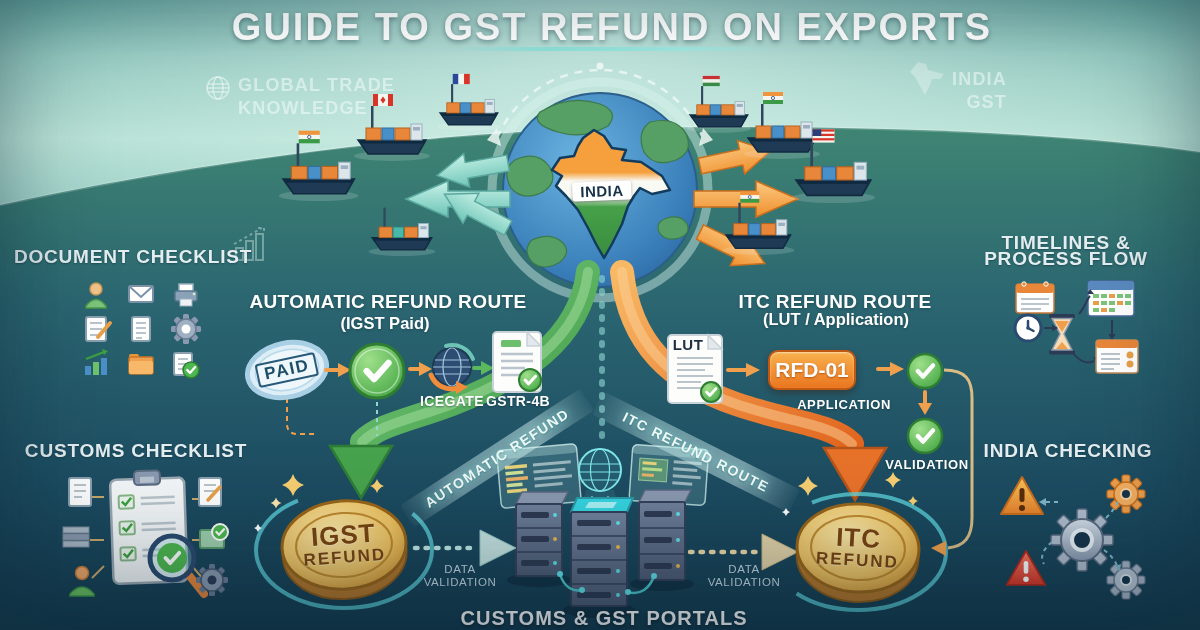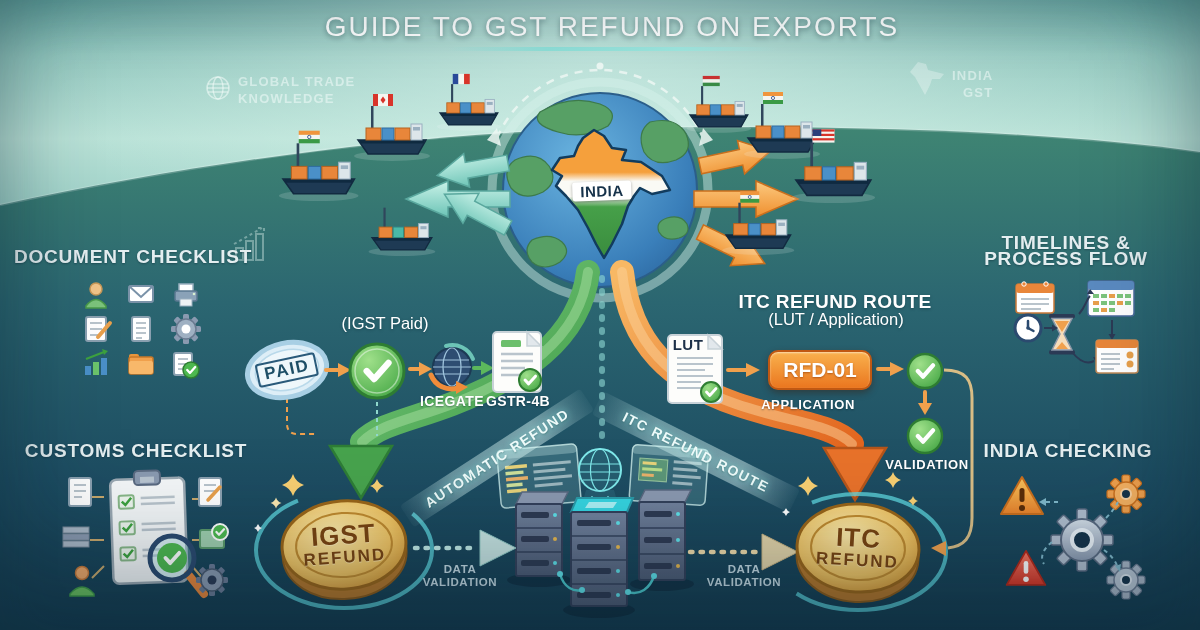--- a/index.html
+++ b/index.html
@@ -8,44 +8,44 @@
     background:
       radial-gradient(ellipse 900px 480px at 50% 6%, rgba(236,255,248,.50), rgba(236,255,248,0) 62%),
       linear-gradient(180deg,#63a29d 0%,#93c8bf 9%,#b9e2d7 22%,#9fd2c9 33%,#77b5af 44%,#55a09c 58%,#3f8a8a 74%,#357f85 100%);}
   .stage::after{content:"";position:absolute;inset:0;z-index:6;pointer-events:none;
     box-shadow:inset 0 -70px 110px rgba(8,28,44,.35), inset 0 20px 60px rgba(20,60,70,.18);}
   svg.art{position:absolute;left:0;top:0;z-index:3}
   .card{position:absolute;background:linear-gradient(180deg,#ffffff,#edf3f5);border-radius:13px;z-index:2;
     box-shadow:0 7px 16px rgba(8,32,48,.38), inset 0 0 0 1px rgba(255,255,255,.65)}
   .label{position:absolute;z-index:5;white-space:nowrap}
   .ctr{transform:translate(-50%,-50%)}
-  .title{color:#fff;font-size:28px;font-weight:400;letter-spacing:2px;text-shadow:0 2px 5px rgba(0,25,35,.4)}
+  .title{color:#fff;font-size:38px;font-weight:700;letter-spacing:2px;text-shadow:0 2px 5px rgba(0,25,35,.4)}
   .underline{position:absolute;z-index:5;height:4px;border-radius:2px;
     background:linear-gradient(90deg,rgba(130,220,212,0),#8fe0d8 30%,#9fe8e0 70%,rgba(130,220,212,0))}
   .ptitle{color:#e4eef0;font-size:19px;font-weight:800;letter-spacing:.8px;text-shadow:0 1px 2px rgba(10,40,50,.45)}
   .rtitle{color:#fff;font-size:19px;font-weight:800;letter-spacing:.4px;text-shadow:0 1px 3px rgba(0,30,40,.35)}
-  .rsub{color:#fff;font-size:16.5px;font-weight:400;text-shadow:0 1px 3px rgba(0,30,40,.35)}
+  .rsub{color:#fff;font-size:16.5px;font-weight:700;text-shadow:0 1px 3px rgba(0,30,40,.35)}
   .flabel{color:#fff;font-size:14px;font-weight:800;letter-spacing:.4px;text-shadow:0 1px 2px rgba(0,30,40,.45)}
-  .vlabel{color:#c3d9e2;font-size:11.5px;font-weight:700;letter-spacing:.6px}
+  .vlabel{color:#c3d9e2;font-size:11.5px;font-weight:400;letter-spacing:.6px}
   .portals{color:#fff;font-size:20px;font-weight:800;letter-spacing:1px;text-shadow:0 2px 3px rgba(0,20,30,.5)}
   .ribbon{position:absolute;z-index:4;display:flex;align-items:center;justify-content:center;height:26px;border-radius:4px;
     color:#eefbfa;font-size:14px;font-weight:800;letter-spacing:1.5px;
     background:linear-gradient(90deg,rgba(205,242,240,.04),rgba(215,246,244,.40) 28%,rgba(224,250,248,.46) 72%,rgba(205,242,240,.04));
     text-shadow:0 0 8px rgba(130,230,225,.9),0 1px 2px rgba(0,40,40,.35)}
   .india-tag{background:#fff;border-radius:3px;padding:1px 8px;color:#16324a;font-size:15px;font-weight:800;
     box-shadow:0 1px 3px rgba(0,0,0,.35);letter-spacing:.5px}
   .paid{color:#1d4e66;font-size:17px;font-weight:800;letter-spacing:1.5px;border:2.5px solid #2a5a7a;border-radius:3px;padding:0 6px}
-  .rfd{position:absolute;z-index:5;width:104px;height:40px;border-radius:10px;display:flex;align-items:center;justify-content:center;
+  .rfd{position:absolute;z-index:5;width:88px;height:40px;border-radius:10px;display:flex;align-items:center;justify-content:center;
     background:linear-gradient(180deg,#f9b14d,#ea761f);border:2px solid #c05812;color:#fff;font-size:21px;font-weight:800;
     box-shadow:0 3px 7px rgba(60,20,0,.4), inset 0 1px 2px rgba(255,255,255,.55);text-shadow:0 1px 2px rgba(120,40,0,.5)}
   .coinlab{text-align:center;color:#7a4410;z-index:5;text-shadow:0 1px 0 rgba(255,240,200,.55)}
   .coinlab .l1{font-size:26px;font-weight:800;letter-spacing:1px;line-height:1}
   .coinlab .l2{font-size:17px;font-weight:800;letter-spacing:2px;line-height:1.2}
   .wm{position:absolute;z-index:2;display:flex;align-items:center;gap:8px;color:rgba(243,252,250,.55);
-    font-weight:800;letter-spacing:1.2px;font-size:13px;line-height:1.3;white-space:nowrap}
+    font-weight:800;letter-spacing:1.2px;font-size:18px;line-height:1.3;white-space:nowrap}
   .wm-mid{color:rgba(212,238,238,.45);font-size:13.5px;font-weight:700;letter-spacing:1.6px}
   .dashbar{width:2px;height:20px;background:repeating-linear-gradient(180deg,rgba(255,255,255,.4) 0 3px,transparent 3px 6px)}
 </style>
 </head>
 <body>
 
 <div class="stage">
 
   <div class="card" style="left:66px;top:271px;width:152px;height:123px"></div>
   <div class="card" style="left:996px;top:268px;width:144px;height:119px"></div>
@@ -719,43 +719,45 @@
   </div>
 
   <div class="label india-tag" style="left:602px;top:191px;transform:translate(-50%,-50%) rotate(-2deg)">INDIA</div>
 
   <div class="label ptitle ctr" style="left:133px;top:257px">DOCUMENT CHECKLIST</div>
   <div class="label ptitle ctr" style="left:136px;top:451px">CUSTOMS CHECKLIST</div>
   <div class="label ptitle ctr" style="left:1066px;top:243px">TIMELINES &amp;</div>
   <div class="label ptitle ctr" style="left:1066px;top:259px">PROCESS FLOW</div>
   <div class="label ptitle ctr" style="left:1068px;top:451px">INDIA CHECKING</div>
 
+  <div class="label rtitle ctr" style="left:388px;top:302px">AUTOMATIC REFUND ROUTE</div>
   <div class="label rsub ctr" style="left:385px;top:323px">(IGST Paid)</div>
   <div class="label rtitle ctr" style="left:835px;top:302px">ITC REFUND ROUTE</div>
   <div class="label rsub ctr" style="left:836px;top:319px">(LUT / Application)</div>
 
   <div class="label paid" style="left:287px;top:370px;transform:translate(-50%,-50%) rotate(-12deg)">PAID</div>
   <div class="label flabel ctr" style="left:452px;top:401px">ICEGATE</div>
   <div class="label flabel ctr" style="left:518px;top:401px">GSTR-4B</div>
 
   <div class="label" style="left:688px;top:344px;transform:translate(-50%,-50%);color:#1d3048;font-size:15px;font-weight:800;letter-spacing:.5px">LUT</div>
   <div class="rfd" style="left:768px;top:350px">RFD-01</div>
-  <div class="label flabel ctr" style="left:808px;top:404px;font-size:13px;letter-spacing:.6px">APPLICATION</div>
+  <div class="label flabel ctr" style="left:844px;top:404px;font-size:13px;letter-spacing:.6px">APPLICATION</div>
   <div class="label flabel ctr" style="left:927px;top:464px;font-size:13px;letter-spacing:.6px">VALIDATION</div>
 
   <div class="ribbon" style="left:497px;top:458px;width:215px;transform:translate(-50%,-50%) rotate(-33deg)">AUTOMATIC REFUND</div>
   <div class="ribbon" style="left:696px;top:452px;width:220px;transform:translate(-50%,-50%) rotate(26.5deg)">ITC REFUND ROUTE</div>
 
   <div class="label coinlab" style="left:344px;top:545px;transform:translate(-50%,-50%) rotate(-4deg)">
     <div class="l1">IGST</div>
     <div class="l2">REFUND</div>
   </div>
   <div class="label coinlab" style="left:858px;top:548px;transform:translate(-50%,-50%) rotate(3deg)">
     <div class="l1">ITC</div>
     <div class="l2">REFUND</div>
   </div>
 
   <div class="label vlabel ctr" style="left:460px;top:569px">DATA</div>
   <div class="label vlabel ctr" style="left:460px;top:582px">VALIDATION</div>
   <div class="label vlabel ctr" style="left:744px;top:569px">DATA</div>
   <div class="label vlabel ctr" style="left:744px;top:582px">VALIDATION</div>
 
+  <div class="label portals ctr" style="left:604px;top:618px">CUSTOMS &amp; GST PORTALS</div>
 </div>
 
 </body></html>

